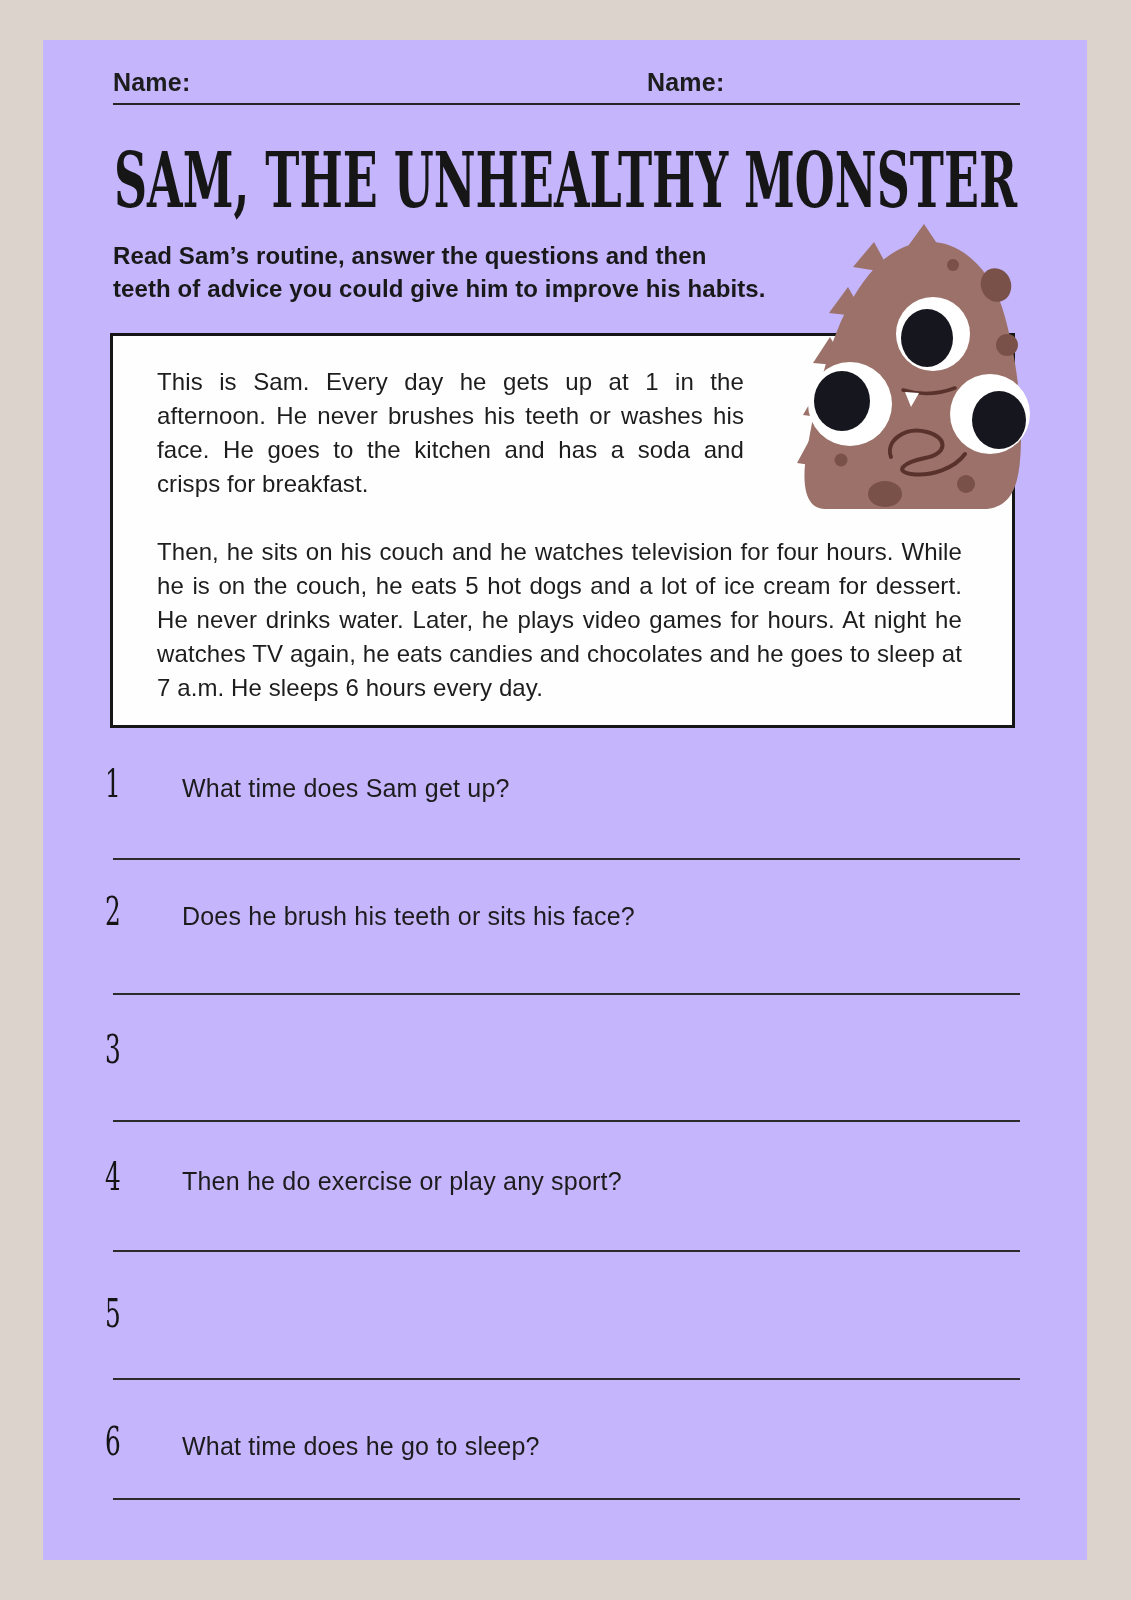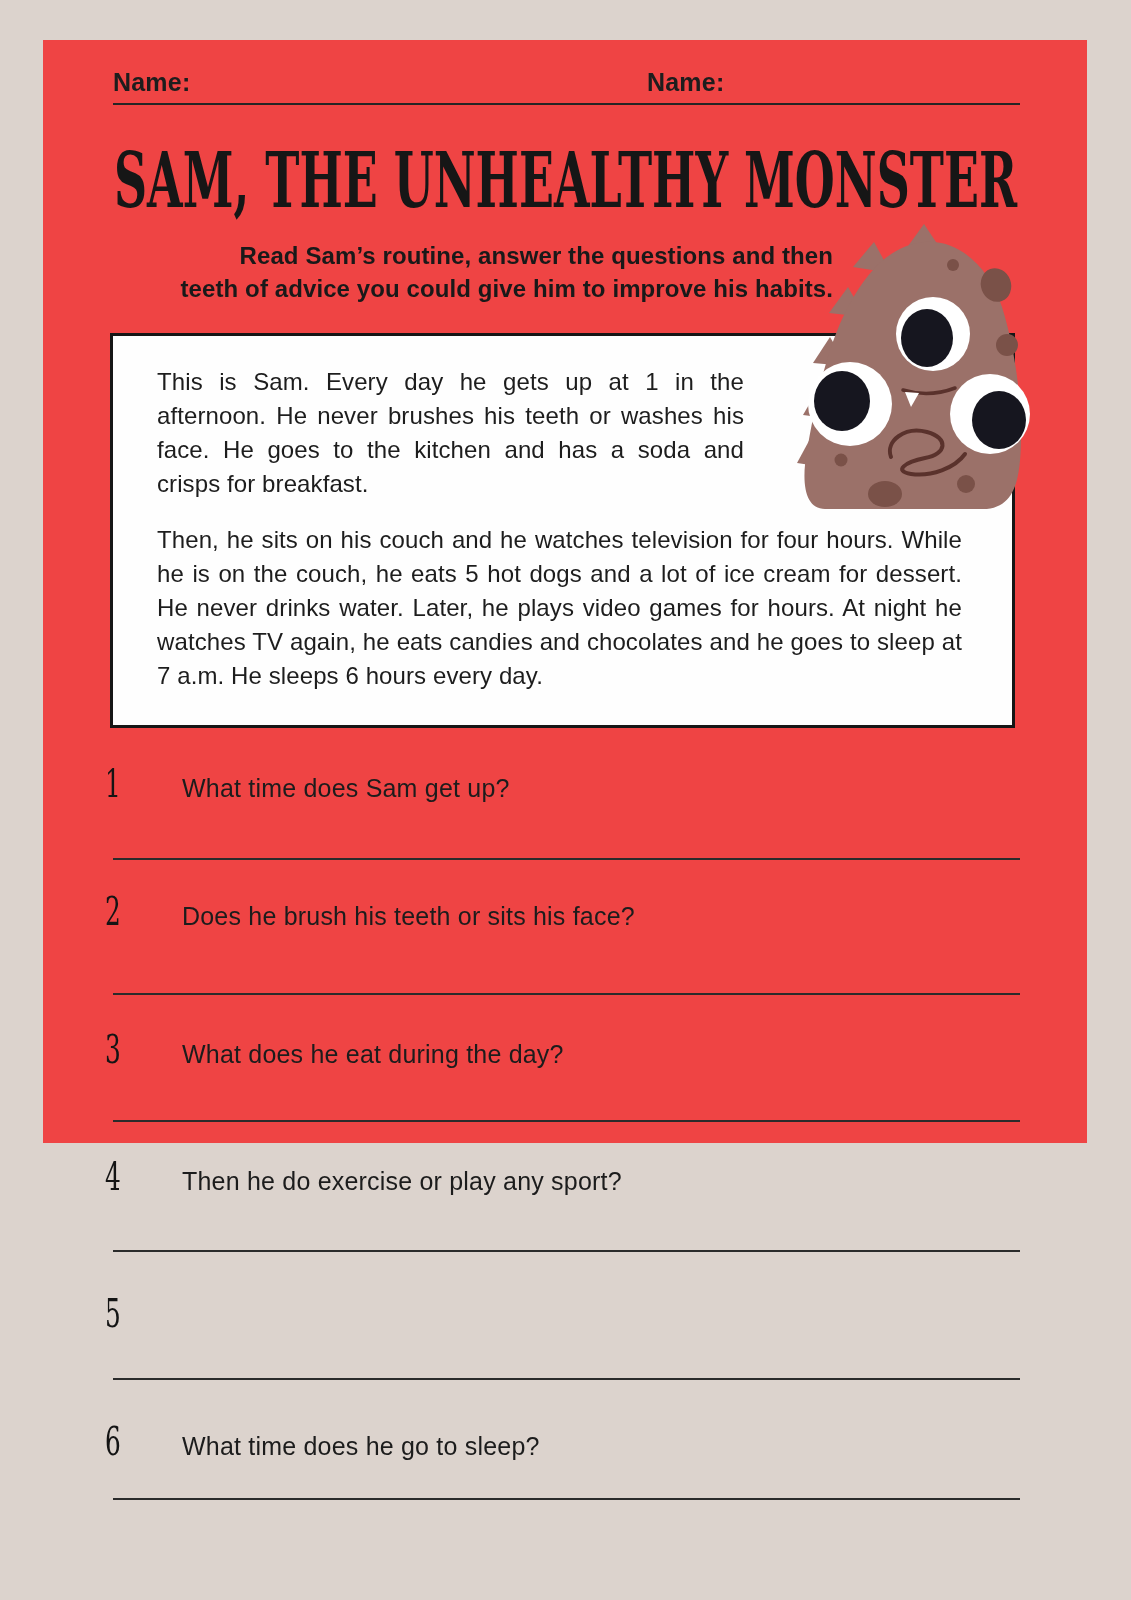--- a/index.html
+++ b/index.html
@@ -7,22 +7,22 @@
     width: 1131px; height: 1600px;
     position: relative;
     background: #dcd3cd;
     font-family: "Liberation Sans", "DejaVu Sans", sans-serif;
     color: #1d1d1d;
     overflow: hidden;
   }
   .page {
     position: absolute;
     left: 43px; top: 40px;
-    width: 1044px; height: 1103px;
-    background: #ef4444;
+    width: 1044px; height: 1520px;
+    background: #c4b5fd;
   }
   
   .hdr-label {
     position: absolute;
     font-size: 25px; font-weight: 600;
     letter-spacing: 0.2px;
     color: #1d1d1d;
   }
   .hdr-underline {
     position: absolute;
@@ -42,21 +42,20 @@
     fill: #161616;
   }
   .instructions {
     position: absolute;
     left: 70px; top: 199px;
     width: 720px;
     font-size: 24px; font-weight: bold;
     line-height: 33px;
     letter-spacing: 0.1px;
     color: #191919;
-    text-align: right;
   }
   .instructions div { white-space: nowrap; }
   
   .passage-box {
     position: absolute;
     left: 67px; top: 293px;
     width: 905px; height: 395px;
     border: 3px solid #161616;
     box-sizing: border-box;
     background: #fefefe;
@@ -66,21 +65,21 @@
     left: 44px; right: 50px; top: 29px;
   }
   .passage-p {
     font-size: 24px;
     line-height: 34px;
     text-align: justify;
     letter-spacing: 0.1px;
     color: #1d1d1d;
     margin: 0;
   }
-  .passage-p.first { margin-right: 218px; margin-bottom: 22px; }
+  .passage-p.first { margin-right: 218px; margin-bottom: 34px; }
   
   .monster {
     position: absolute;
     left: 750px; top: 181px;
     width: 237px; height: 292px;
     z-index: 5;
   }
   
   .qrow {
     position: absolute;
@@ -196,21 +195,20 @@
   <div class="answer-line" style="top:818px"></div>
 
   <div class="qrow" style="top:848px">
     <span class="qnum">2</span>
     <span class="qtext">Does he brush his teeth or sits his face?</span>
   </div>
   <div class="answer-line" style="top:953px"></div>
 
   <div class="qrow" style="top:986px">
     <span class="qnum">3</span>
-    <span class="qtext">What does he eat during the day?</span>
   </div>
   <div class="answer-line" style="top:1080px"></div>
 
   <div class="qrow" style="top:1113px">
     <span class="qnum">4</span>
     <span class="qtext">Then he do exercise or play any sport?</span>
   </div>
   <div class="answer-line" style="top:1210px"></div>
 
   <div class="qrow" style="top:1250px">

